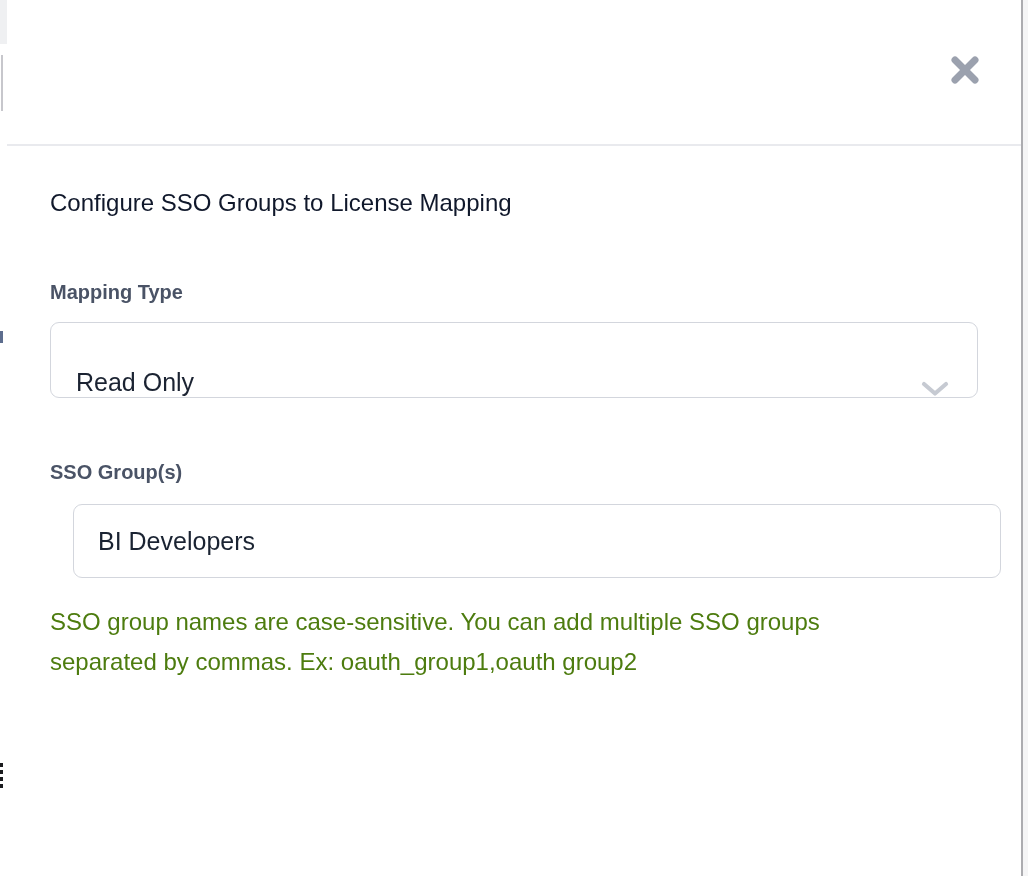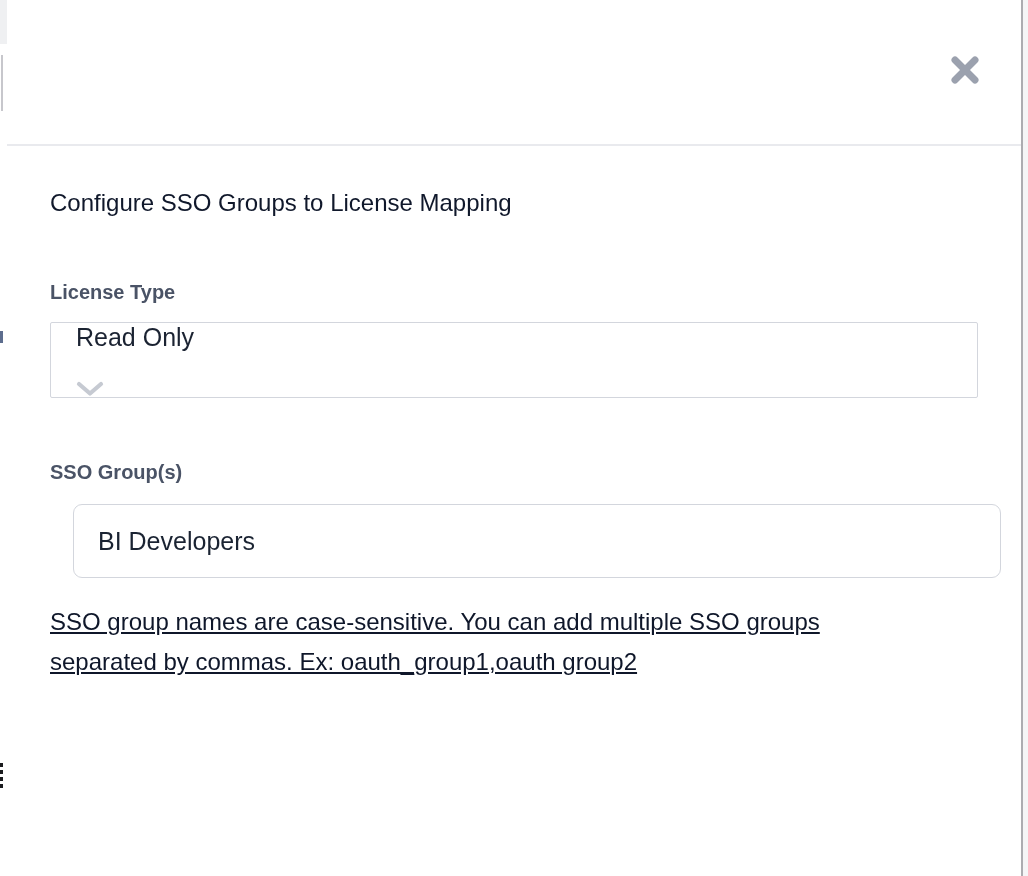--- a/index.html
+++ b/index.html
@@ -82,26 +82,25 @@
     margin-top: 62px;
     font-size: 20px;
     line-height: 24px;
     font-weight: 700;
     color: #4a5366;
   }
   .select-box {
     margin-top: 18px;
     width: 928px; height: 76px;
     border: 1px solid #d3d6dd;
-    border-radius: 2px;
+    border-radius: 9px;
     background: #ffffff;
-    display: flex; align-items: flex-start; justify-content: space-between;
+    display: flex; align-items: flex-end; justify-content: space-between;
     padding: 0 28px 0 25px;
     cursor: pointer;
-    flex-direction: column;
   }
   .select-value {
     font-size: 25px;
     color: #1b2332;
   }
   .text-input {
     margin-top: 20px;
     width: 928px; height: 74px;
     border: 1px solid #d3d6dd;
     border-radius: 9px;
@@ -112,22 +111,21 @@
     color: #1a2332;
     outline: none;
     display: block;
     margin-left: 23px;
   }
   .helper-text {
     margin-top: 24px;
     max-width: 845px;
     font-size: 24px;
     line-height: 40px;
-    color: #0f172a;
-    text-decoration: underline;
+    color: #4d7c0f;
   }
 </style>
 </head>
 <body>
 
 <div class="stage">
 
   <div class="right-gutter"></div>
   <div class="corner-block"></div>
   <div class="edge-segment"></div>
@@ -147,21 +145,21 @@
             <line x1="26" y1="6" x2="6" y2="26" stroke="#9ba1ae" stroke-width="7" stroke-linecap="round"></line>
           </svg>
         </span>
       </button>
     </div>
 
     <div class="modal-body">
 
       <div class="subtitle">Configure SSO Groups to License Mapping</div>
 
-      <div class="field-label">License Type</div>
+      <div class="field-label">Mapping Type</div>
 
       <div class="select-box">
         <span class="select-value">Read Only</span>
         <span style="display:flex">
           <svg width="28" height="16" viewBox="0 0 28 16">
             <polyline points="3,3 14,12.5 25,3" fill="none" stroke="#c6cad2" stroke-width="4.2" stroke-linecap="round" stroke-linejoin="round"></polyline>
           </svg>
         </span>
       </div>
 

